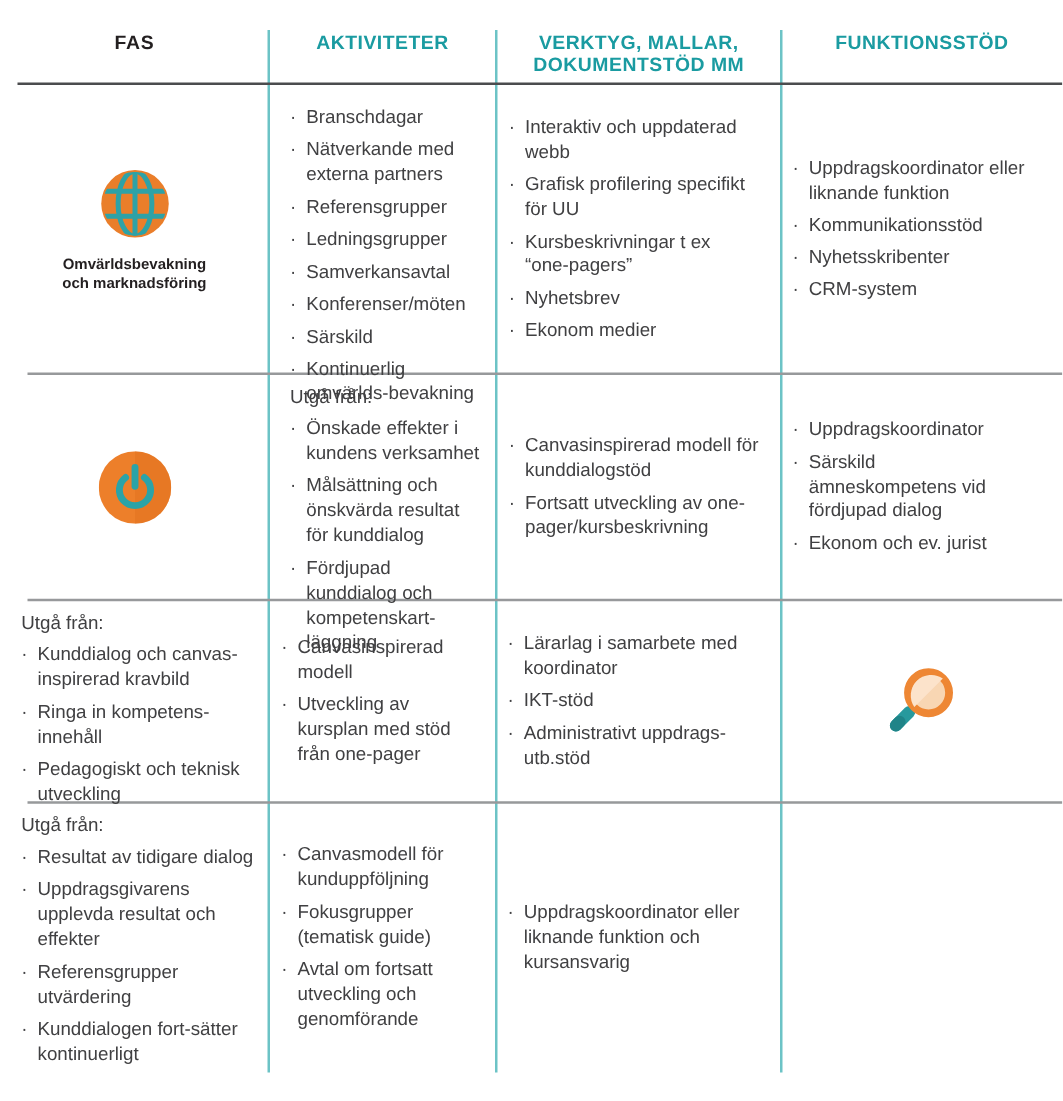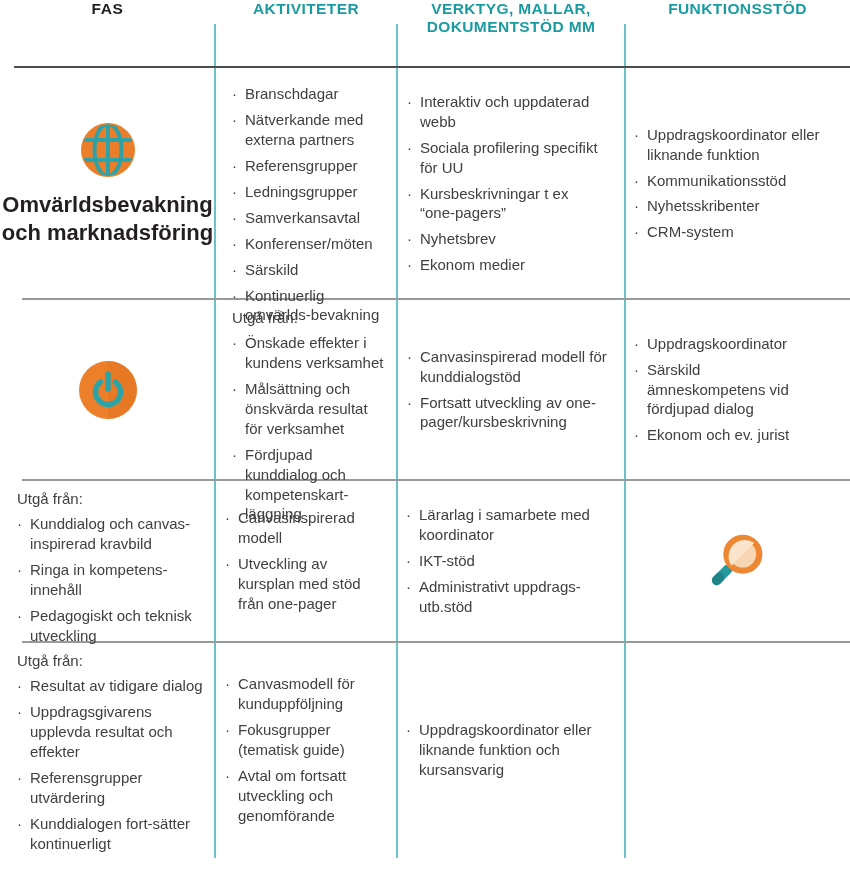--- a/index.html
+++ b/index.html
@@ -10,28 +10,28 @@
   .vline{position:absolute;top:24px;height:834px;width:2px;background:var(--teal-line,#6cc3c6);}
   .vline.v1{left:214px}.vline.v2{left:396px}.vline.v3{left:624px}
   .header-underline{position:absolute;left:14px;top:66px;width:836px;height:2px;background:var(--header-line,#4b4c4e);}
   .row-divider{position:absolute;left:22px;width:828px;height:2px;background:var(--divider-gray,#97999b);}
   .row-divider.d1{top:298px}.row-divider.d2{top:479px}.row-divider.d3{top:641px}
 
   .grid{position:absolute;left:0;top:0;width:850px;display:grid;
         grid-template-columns:215px 182px 228px 225px;
         grid-template-rows:68px 231px 181px 162px 216px;}
 
-  .hcell{display:flex;justify-content:center;align-items:flex-start;
+  .hcell{display:flex;justify-content:center;align-items:flex-start;padding-top:26px;
          font-weight:bold;font-size:15.5px;letter-spacing:.4px;line-height:1.18;
          color:var(--teal,#1a9ba1);text-align:center;white-space:pre-line;}
   .hcell.first{color:var(--text-dark,#231f20);letter-spacing:.6px;}
 
   .phase-cell{display:flex;flex-direction:column;align-items:center;justify-content:center;gap:11px;}
   .icon-wrap{width:58px;height:60px;display:flex;align-items:center;justify-content:center;}
-  .phase-label{font-weight:bold;font-size:22px;line-height:1.28;color:var(--text-dark,#231f20);
+  .phase-label{font-weight:bold;font-size:12px;line-height:1.28;color:var(--text-dark,#231f20);
                text-align:center;white-space:pre-line;}
 
   .list-cell{font-size:15px;line-height:1.33;color:var(--body-text,#404042);}
   .cell-activities{padding:9px 10px 0 17px;}
   .cell-activities.no-intro{padding-top:16px;}
   .cell-tools{padding:0 18px 0 10px;display:flex;flex-direction:column;justify-content:center;}
   .cell-support{padding:0 29px 0 9px;display:flex;flex-direction:column;justify-content:center;}
 
   .intro{white-space:pre-line;}
   .intro:not(:empty){margin-bottom:5px;}
@@ -119,21 +119,21 @@
         </div>
     </div>
     <div class="list-cell cell-tools">
       <div>
           <div class="bullet-item">
             <span class="bullet">·</span>
             <span class="item-text">Interaktiv och uppdaterad webb</span>
           </div>
           <div class="bullet-item">
             <span class="bullet">·</span>
-            <span class="item-text">Sociala profilering specifikt för UU</span>
+            <span class="item-text">Grafisk profilering specifikt för UU</span>
           </div>
           <div class="bullet-item">
             <span class="bullet">·</span>
             <span class="item-text">Kursbeskrivningar t ex “one-pagers”</span>
           </div>
           <div class="bullet-item">
             <span class="bullet">·</span>
             <span class="item-text">Nyhetsbrev</span>
           </div>
           <div class="bullet-item">
@@ -177,21 +177,21 @@
     </div>
     <div class="list-cell cell-activities">
       <div class="intro">Utgå från:</div>
       <div>
           <div class="bullet-item">
             <span class="bullet">·</span>
             <span class="item-text">Önskade effekter i kundens verksamhet</span>
           </div>
           <div class="bullet-item">
             <span class="bullet">·</span>
-            <span class="item-text">Målsättning och önskvärda resultat för verksamhet</span>
+            <span class="item-text">Målsättning och önskvärda resultat för kunddialog</span>
           </div>
           <div class="bullet-item">
             <span class="bullet">·</span>
             <span class="item-text">Fördjupad kunddialog och kompetenskart-läggning</span>
           </div>
         </div>
     </div>
     <div class="list-cell cell-tools">
       <div>
           <div class="bullet-item">

